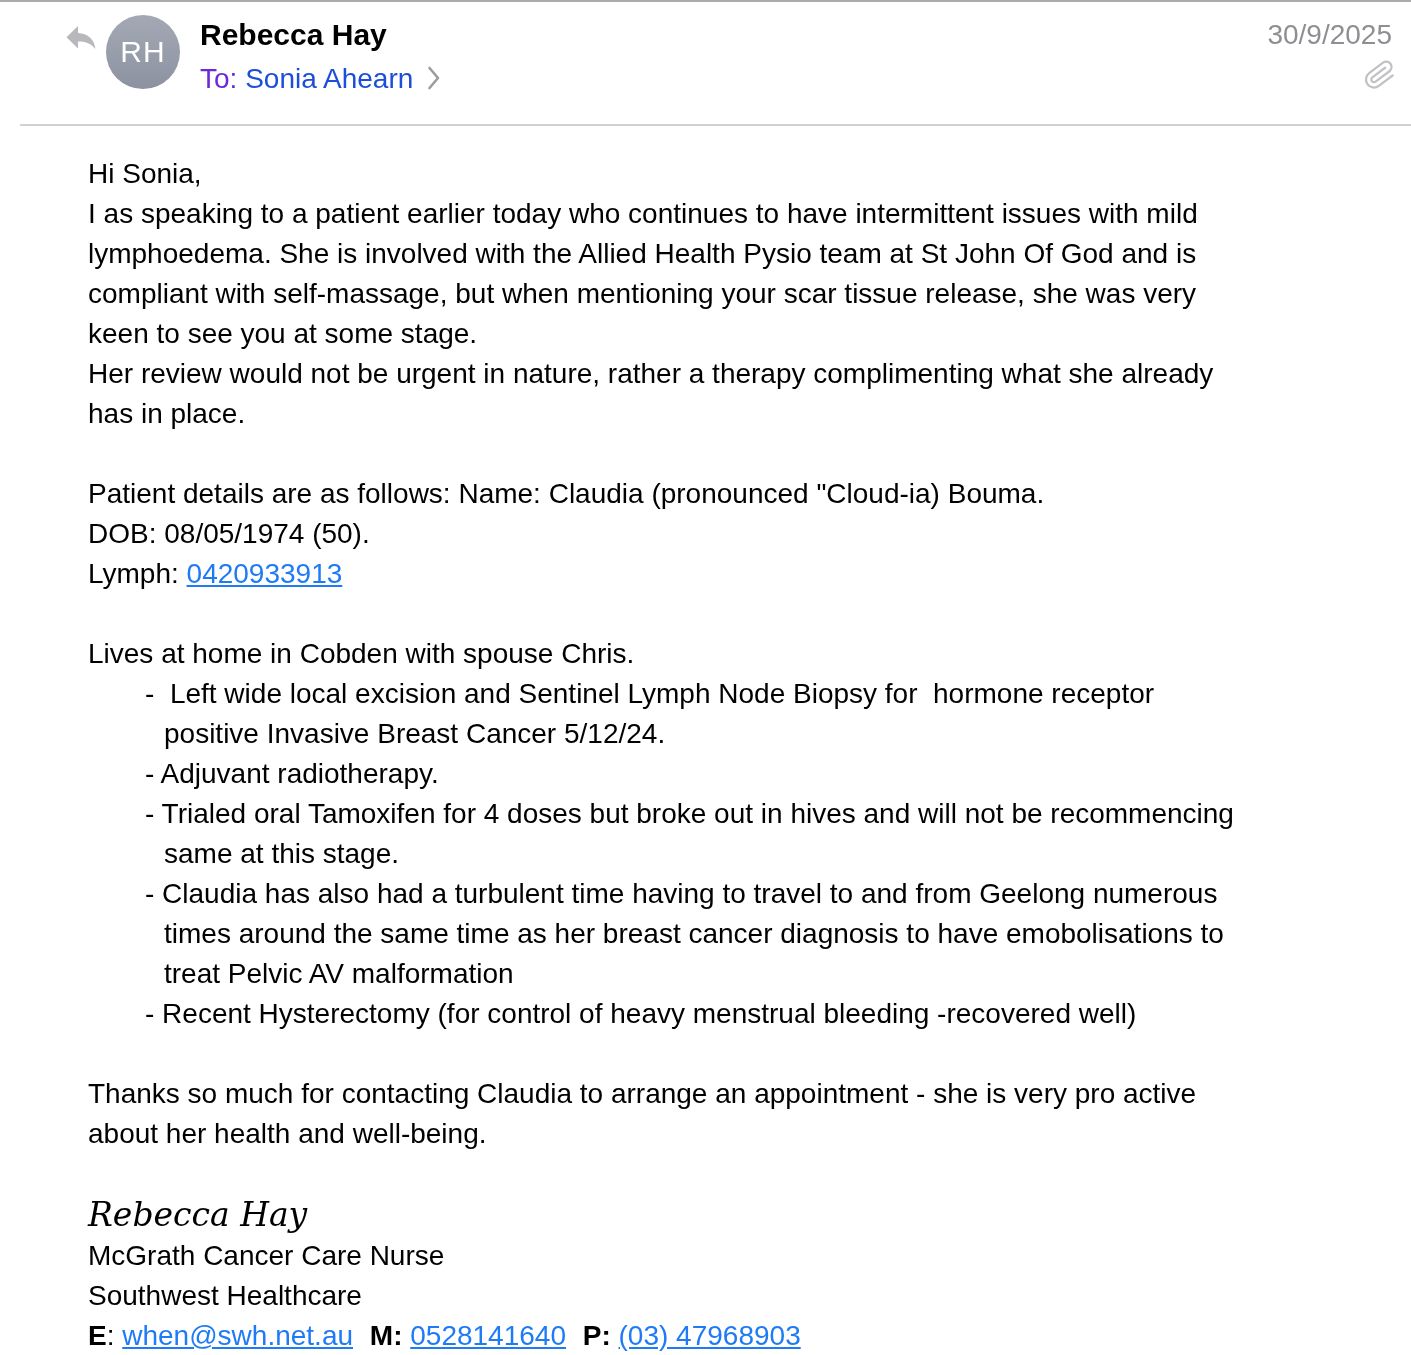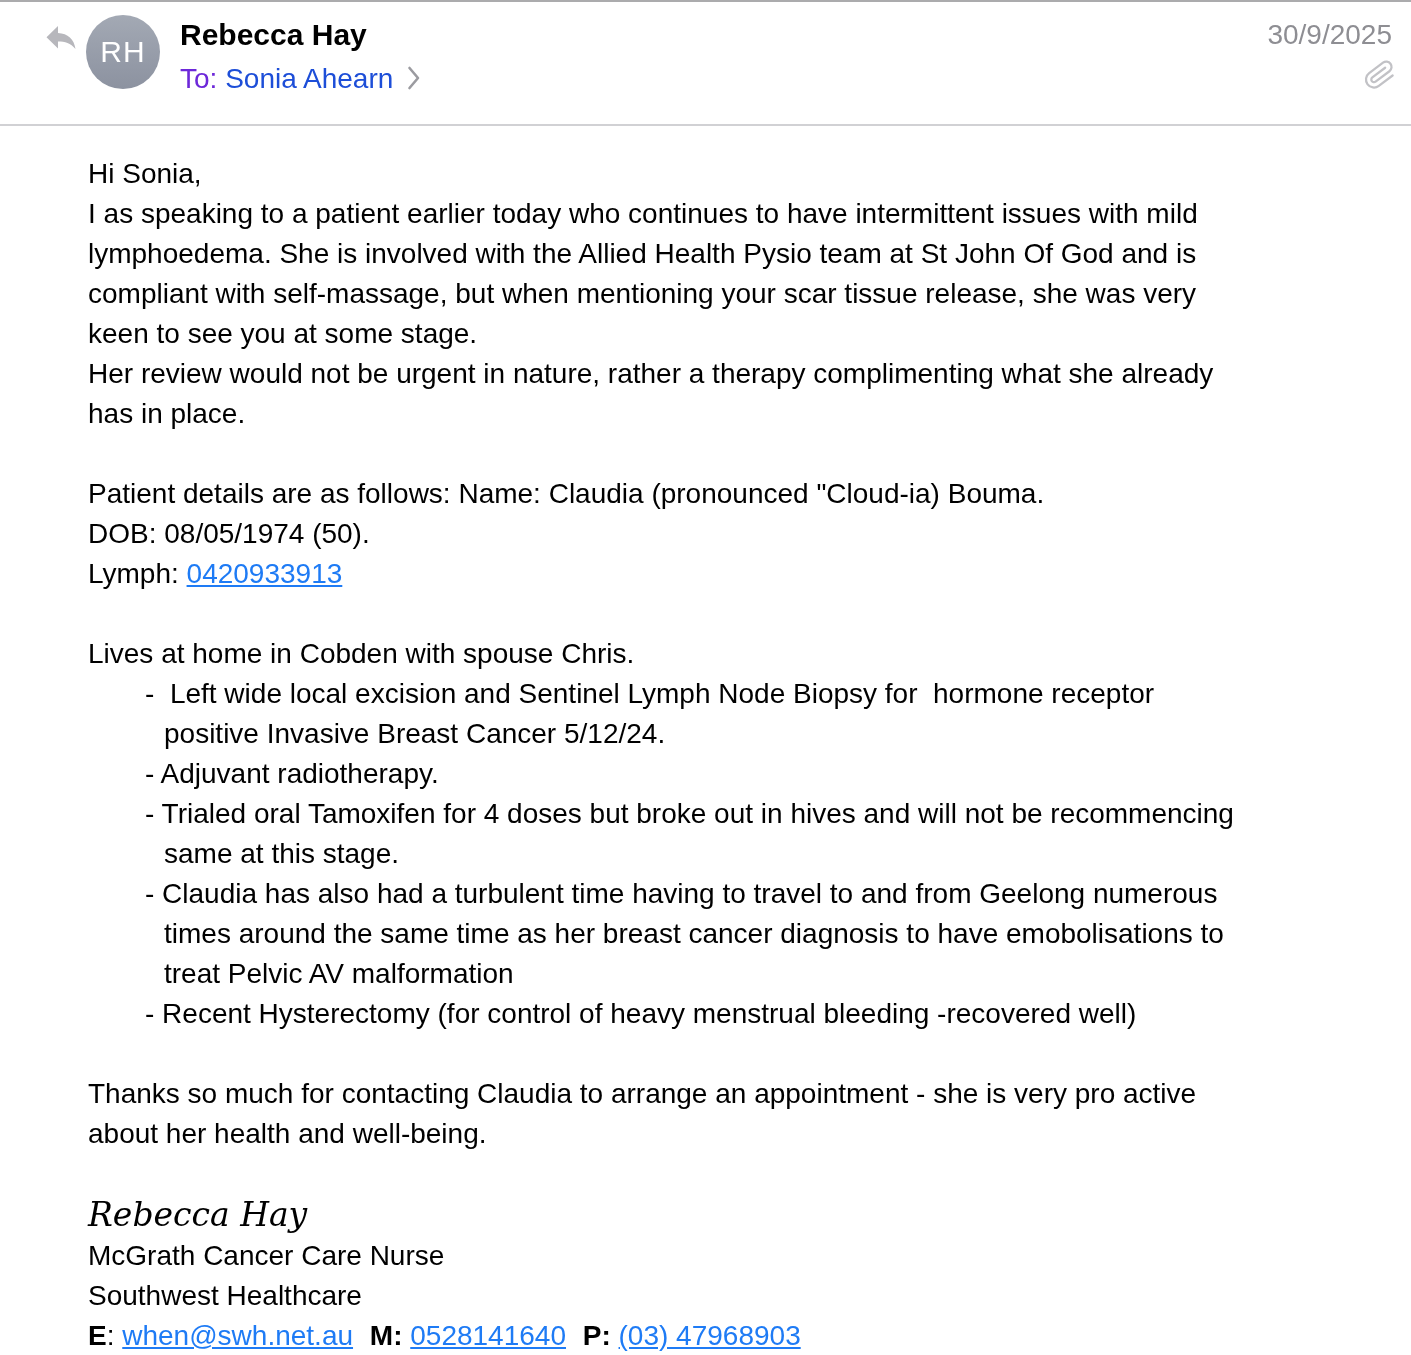--- a/index.html
+++ b/index.html
@@ -11,20 +11,21 @@
     font-family: "Liberation Sans", "DejaVu Sans", sans-serif;
   }
   .top-line { height: 2px; background: #ababad; }
 
   
   .msg-header {
     position: relative;
     height: 122px;
     background: #ffffff;
     border-bottom: 2px solid #d1d1d4;
+    margin-left: 20px;
   }
   .reply-icon { position: absolute; left: 44px; top: 21px; }
   .avatar {
     position: absolute; left: 86px; top: 13px;
     width: 74px; height: 74px; border-radius: 50%;
     background: linear-gradient(180deg, #a3a9b4 0%, #8c92a0 100%);
     display: flex; align-items: center; justify-content: center;
   }
   .avatar span {
     color: #fff; font-size: 30px; letter-spacing: 1px; font-weight: 400;

